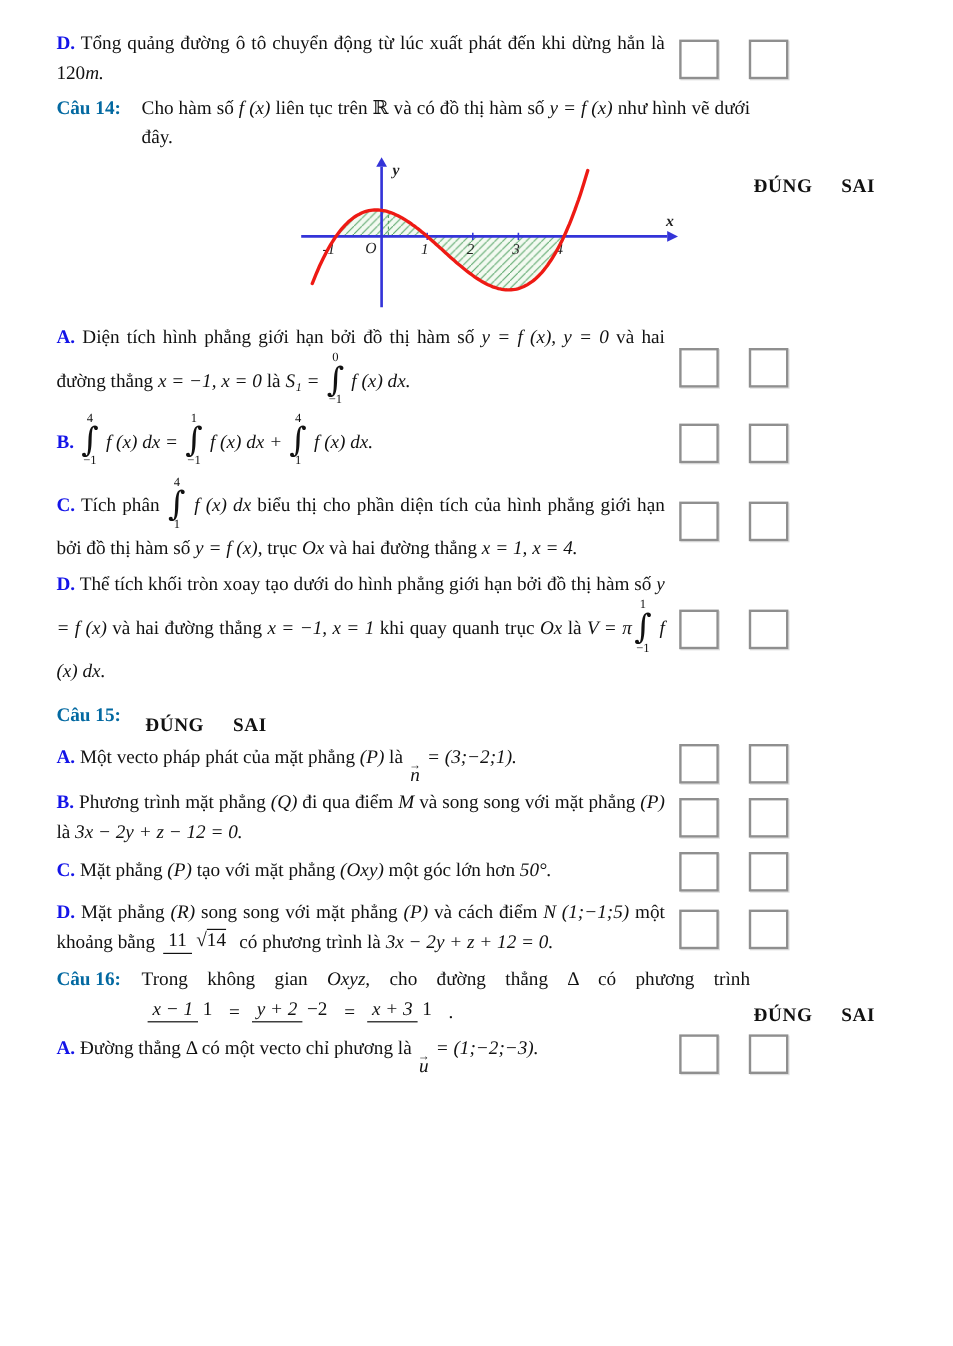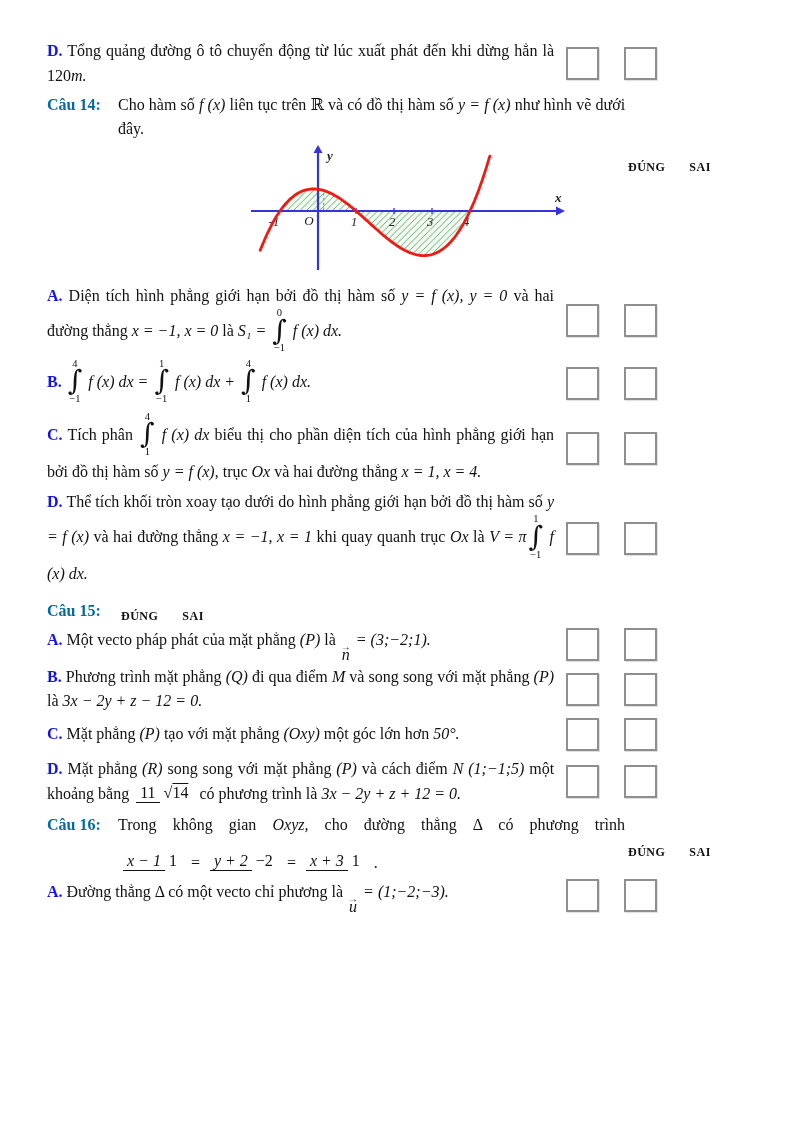--- a/index.html
+++ b/index.html
@@ -1,53 +1,53 @@
 <!DOCTYPE html>
 <html><head>
 <meta charset="utf-8">
 <style>
   html,body{margin:0;padding:0;background:#fff;}
   .page{
     width:794px;height:1122px;box-sizing:border-box;position:relative;overflow:hidden;
     background:#fff;color:#111;
     font-family:"Liberation Serif","DejaVu Serif","DejaVu Sans",serif;
     font-size:16px;line-height:1.55;
-    padding:39px 0 0 47px;
+    padding:25px 0 0 47px;
   }
   .just{text-align:justify;margin:0;}
   .letter{color:#1414e8;font-weight:bold;}
   .q-label{color:#0369a1;font-weight:bold;flex:0 0 71px;}
   .mi{font-style:italic;}
   .q-head{display:flex;align-items:flex-start;}
   .intro-wrap{width:507px;}
   .opt-row{display:flex;align-items:center;}
   .opt-content{width:507px;}
   .boxes{width:169px;box-sizing:border-box;display:flex;gap:25px;padding-left:12px;align-items:center;}
   .checkbox{width:29px;height:29px;border:2px solid #8f8f8f;background:#fff;box-shadow:1px 1px 0 rgba(0,0,0,0.12);}
   .ds-col{width:169px;box-sizing:border-box;padding-left:3px;}
-  .ds-header{display:flex;gap:24px;font-weight:bold;font-size:12px;letter-spacing:.5px;}
+  .ds-header{display:flex;gap:24px;font-weight:bold;font-size:16px;letter-spacing:.5px;}
   .fig-row{display:flex;margin:2px 0 8px 71px;}
   .fig-wrap{width:507px;}
   #graph{margin-left:125px;width:330px;height:132px;}
   
   .integral{display:inline-flex;flex-direction:column;align-items:center;vertical-align:middle;line-height:1;margin:0 2px;transform:translateY(-2px);}
   .integral .lim{font-size:10.5px;font-style:normal;line-height:1.1;}
   .integral .sign{font-size:28px;line-height:.85;font-family:"DejaVu Serif","DejaVu Sans","Liberation Serif",serif;}
   
   .frac{display:inline-flex;align-items:flex-start;vertical-align:middle;line-height:1.2;margin:0 3px;transform:translateY(-2px);}
   .frac .num{padding:0 4px;border-bottom:1.3px solid #111;}
   .frac .den{padding:0 4px;}
   .sqrt{white-space:nowrap;font-style:normal;margin-top:20px;}
   .sqrt .under{text-decoration:overline;}
   
   .vec{display:inline-flex;flex-direction:column;align-items:center;vertical-align:-5px;line-height:.65;margin:0 1px;}
   .vec .arrow{font-size:10px;line-height:.7;}
   .vec .base{font-style:italic;}
   .force-just{text-align:justify;text-align-last:justify;margin:0;}
-  .eq-line{display:flex;align-items:center;gap:7px;margin:13px 0 2px 2px;}
+  .eq-line{display:flex;align-items:center;gap:7px;margin:2px 0 2px 2px;}
   .mb2{margin-bottom:2px}.mb4{margin-bottom:4px}.mb6{margin-bottom:6px}.mb12{margin-bottom:12px}
 </style>
 </head>
 <body>
 
 <div class="page">
 
   <div class="opt-row mb4">
     <div class="opt-content">
       <p class="just">

